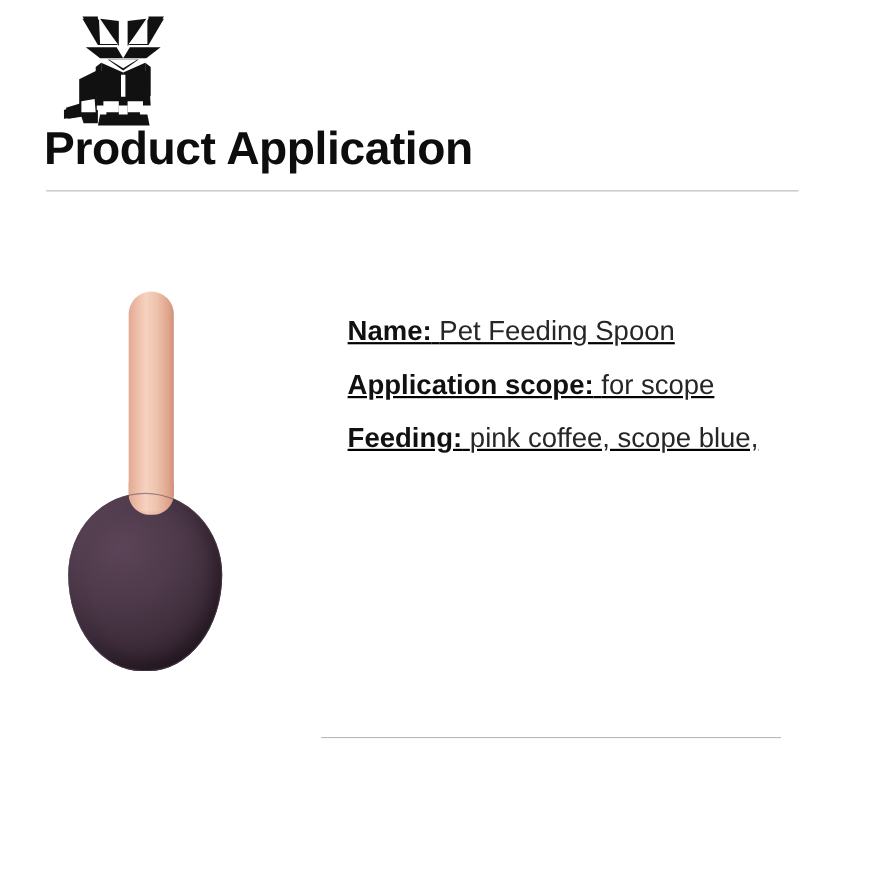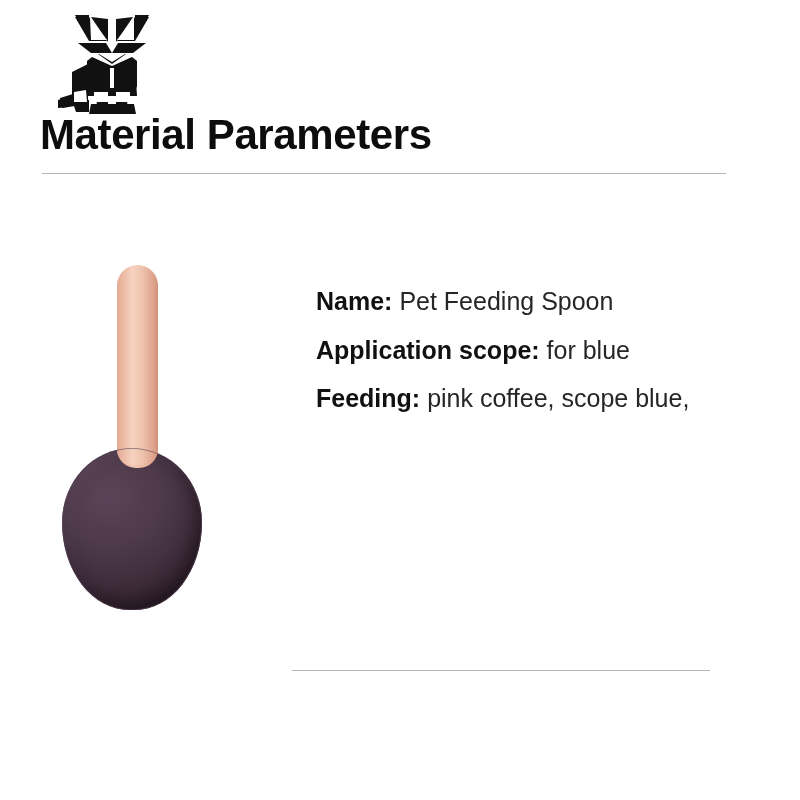--- a/index.html
+++ b/index.html
@@ -118,20 +118,21 @@
         #e5b49e 75%,
         #cd8e78 100%);
   }
 
   
   .spec-list {
     position: absolute;
     left: 316px;
     top: 277px;
     width: 460px;
+    text-decoration: underline;
   }
   .spec-row {
     font-size: 25px;
     line-height: 48.5px;
     color: #232323;
     white-space: nowrap;
   }
   .spec-row.wrap-line {
     white-space: nowrap;
   }
@@ -196,21 +197,21 @@
         <polygon points="59,32 76,10 76,32"></polygon>
         <polygon points="41,46 54,54 67,46"></polygon>
         <polygon points="52,60 56,60 56,80 52,80"></polygon>
         <polygon points="36,84 50,84 50,94 36,94"></polygon>
         <polygon points="58,84 72,84 72,94 58,94"></polygon>
         <polygon points="16,84 28,82 29,94 16,94"></polygon>
       </g>
     </svg>
   </div>
 
-  <div class="page-title">Material Parameters</div>
+  <div class="page-title">Product Application</div>
 
   <div class="divider-top"></div>
   <div class="divider-bottom"></div>
 
   <div class="product-figure">
     <div class="spoon-bowl"></div>
     <div class="spoon-handle-cap"></div>
     <div class="spoon-handle"></div>
     <div class="spoon-bowl-rim"></div>
   </div>
@@ -218,21 +219,21 @@
   <div class="spec-list">
 
     <div class="spec-row">
       <span class="spec-label">Name:</span>
       <span class="spec-value">Pet Feeding Spoon</span>
     </div>
 
 
     <div class="spec-row">
       <span class="spec-label">Application scope:</span>
-      <span class="spec-value">for blue</span>
+      <span class="spec-value">for scope</span>
     </div>
 
 
     <div class="spec-row">
       <span class="spec-label">Feeding:</span>
       <span class="spec-value">pink coffee, scope blue,</span>
     </div>
 
 
   </div>

